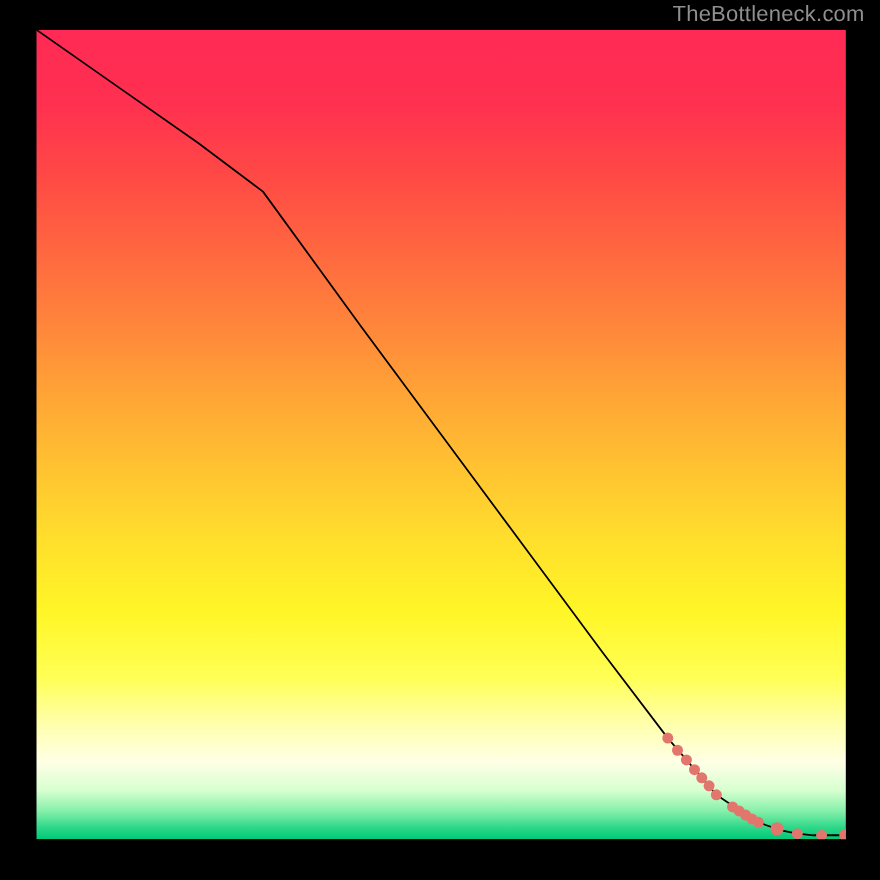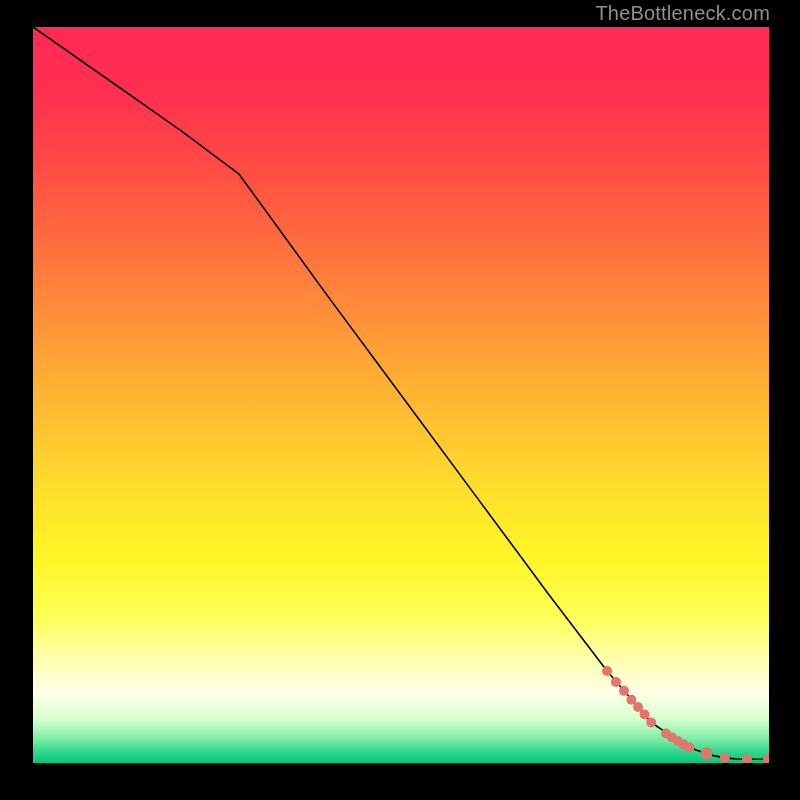--- a/index.html
+++ b/index.html
@@ -6,21 +6,21 @@
   html, body { width: 800px; height: 800px; background: #000; overflow: hidden; }
   .stage {
     position: relative;
     width: 800px;
     height: 800px;
     background: #000;
   }
   .attribution {
     position: absolute;
     top: 2px;
-    right: 30px;
+    right: 14px;
     font-family: Arial, Helvetica, sans-serif;
     font-size: 20px;
     color: #8f8f8f;
     letter-spacing: 0.2px;
   }
   .plot-area {
     position: absolute;
     left: 33px;
     top: 27px;
     width: 736px;

